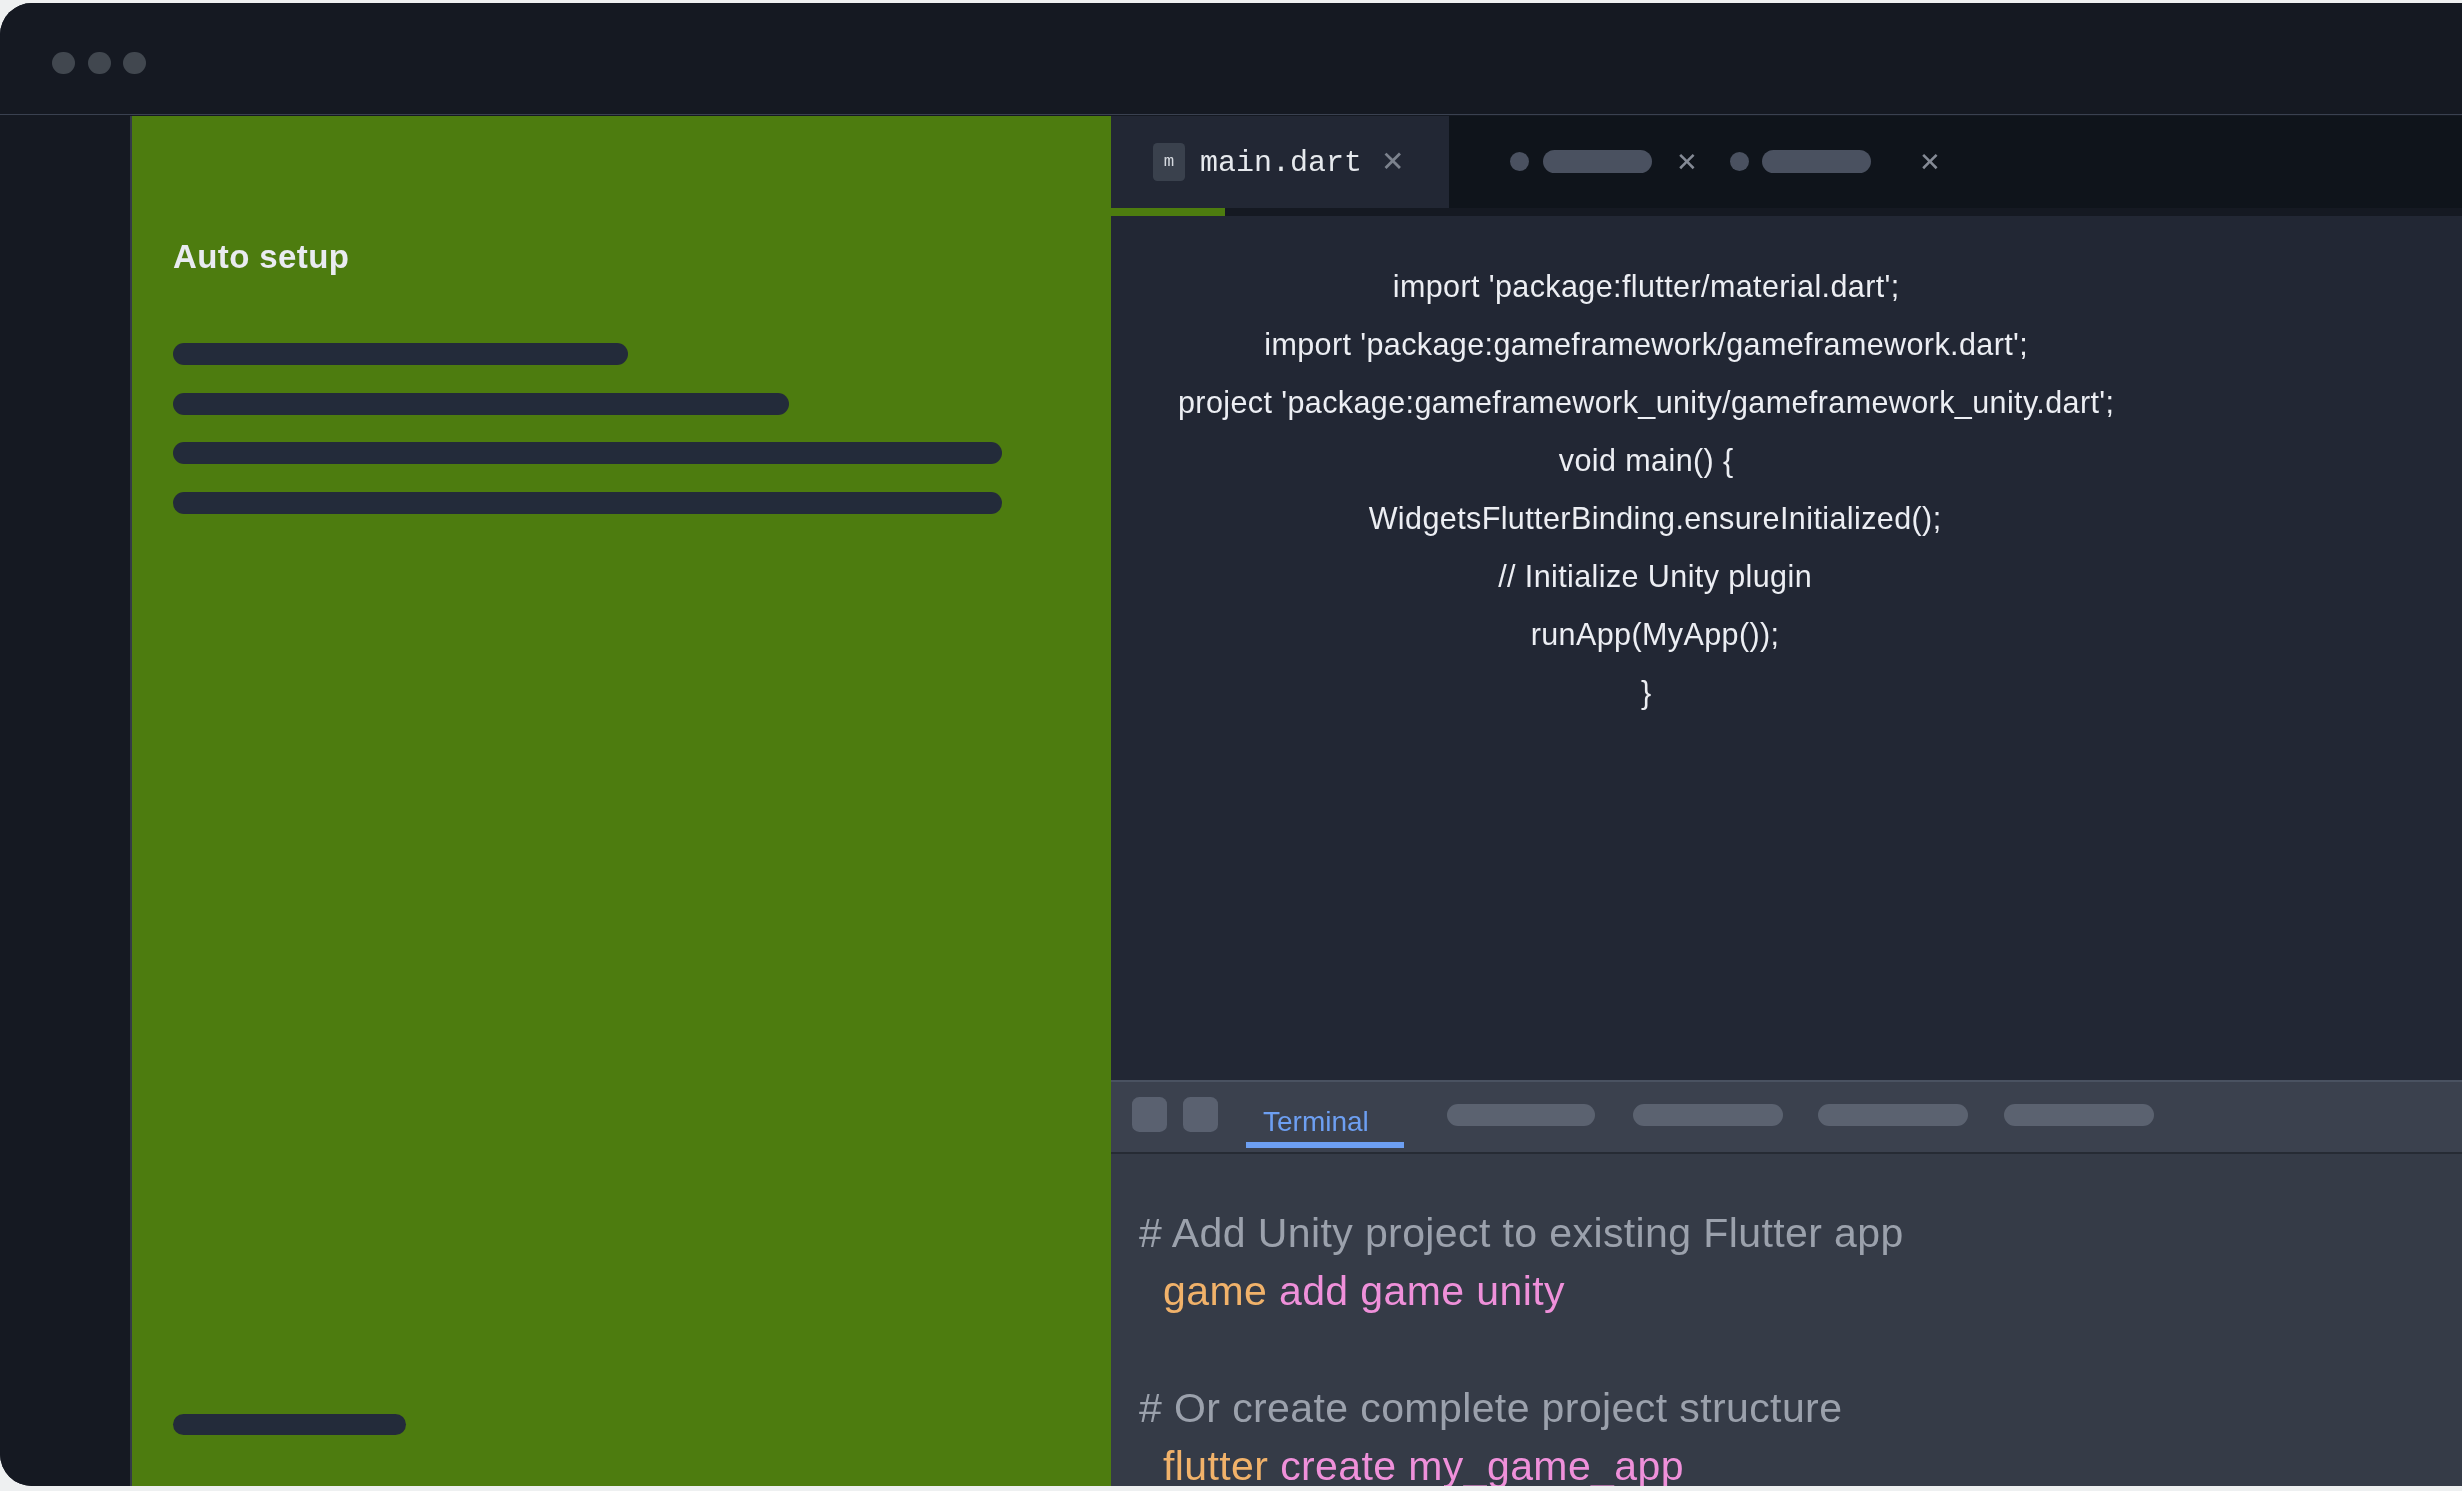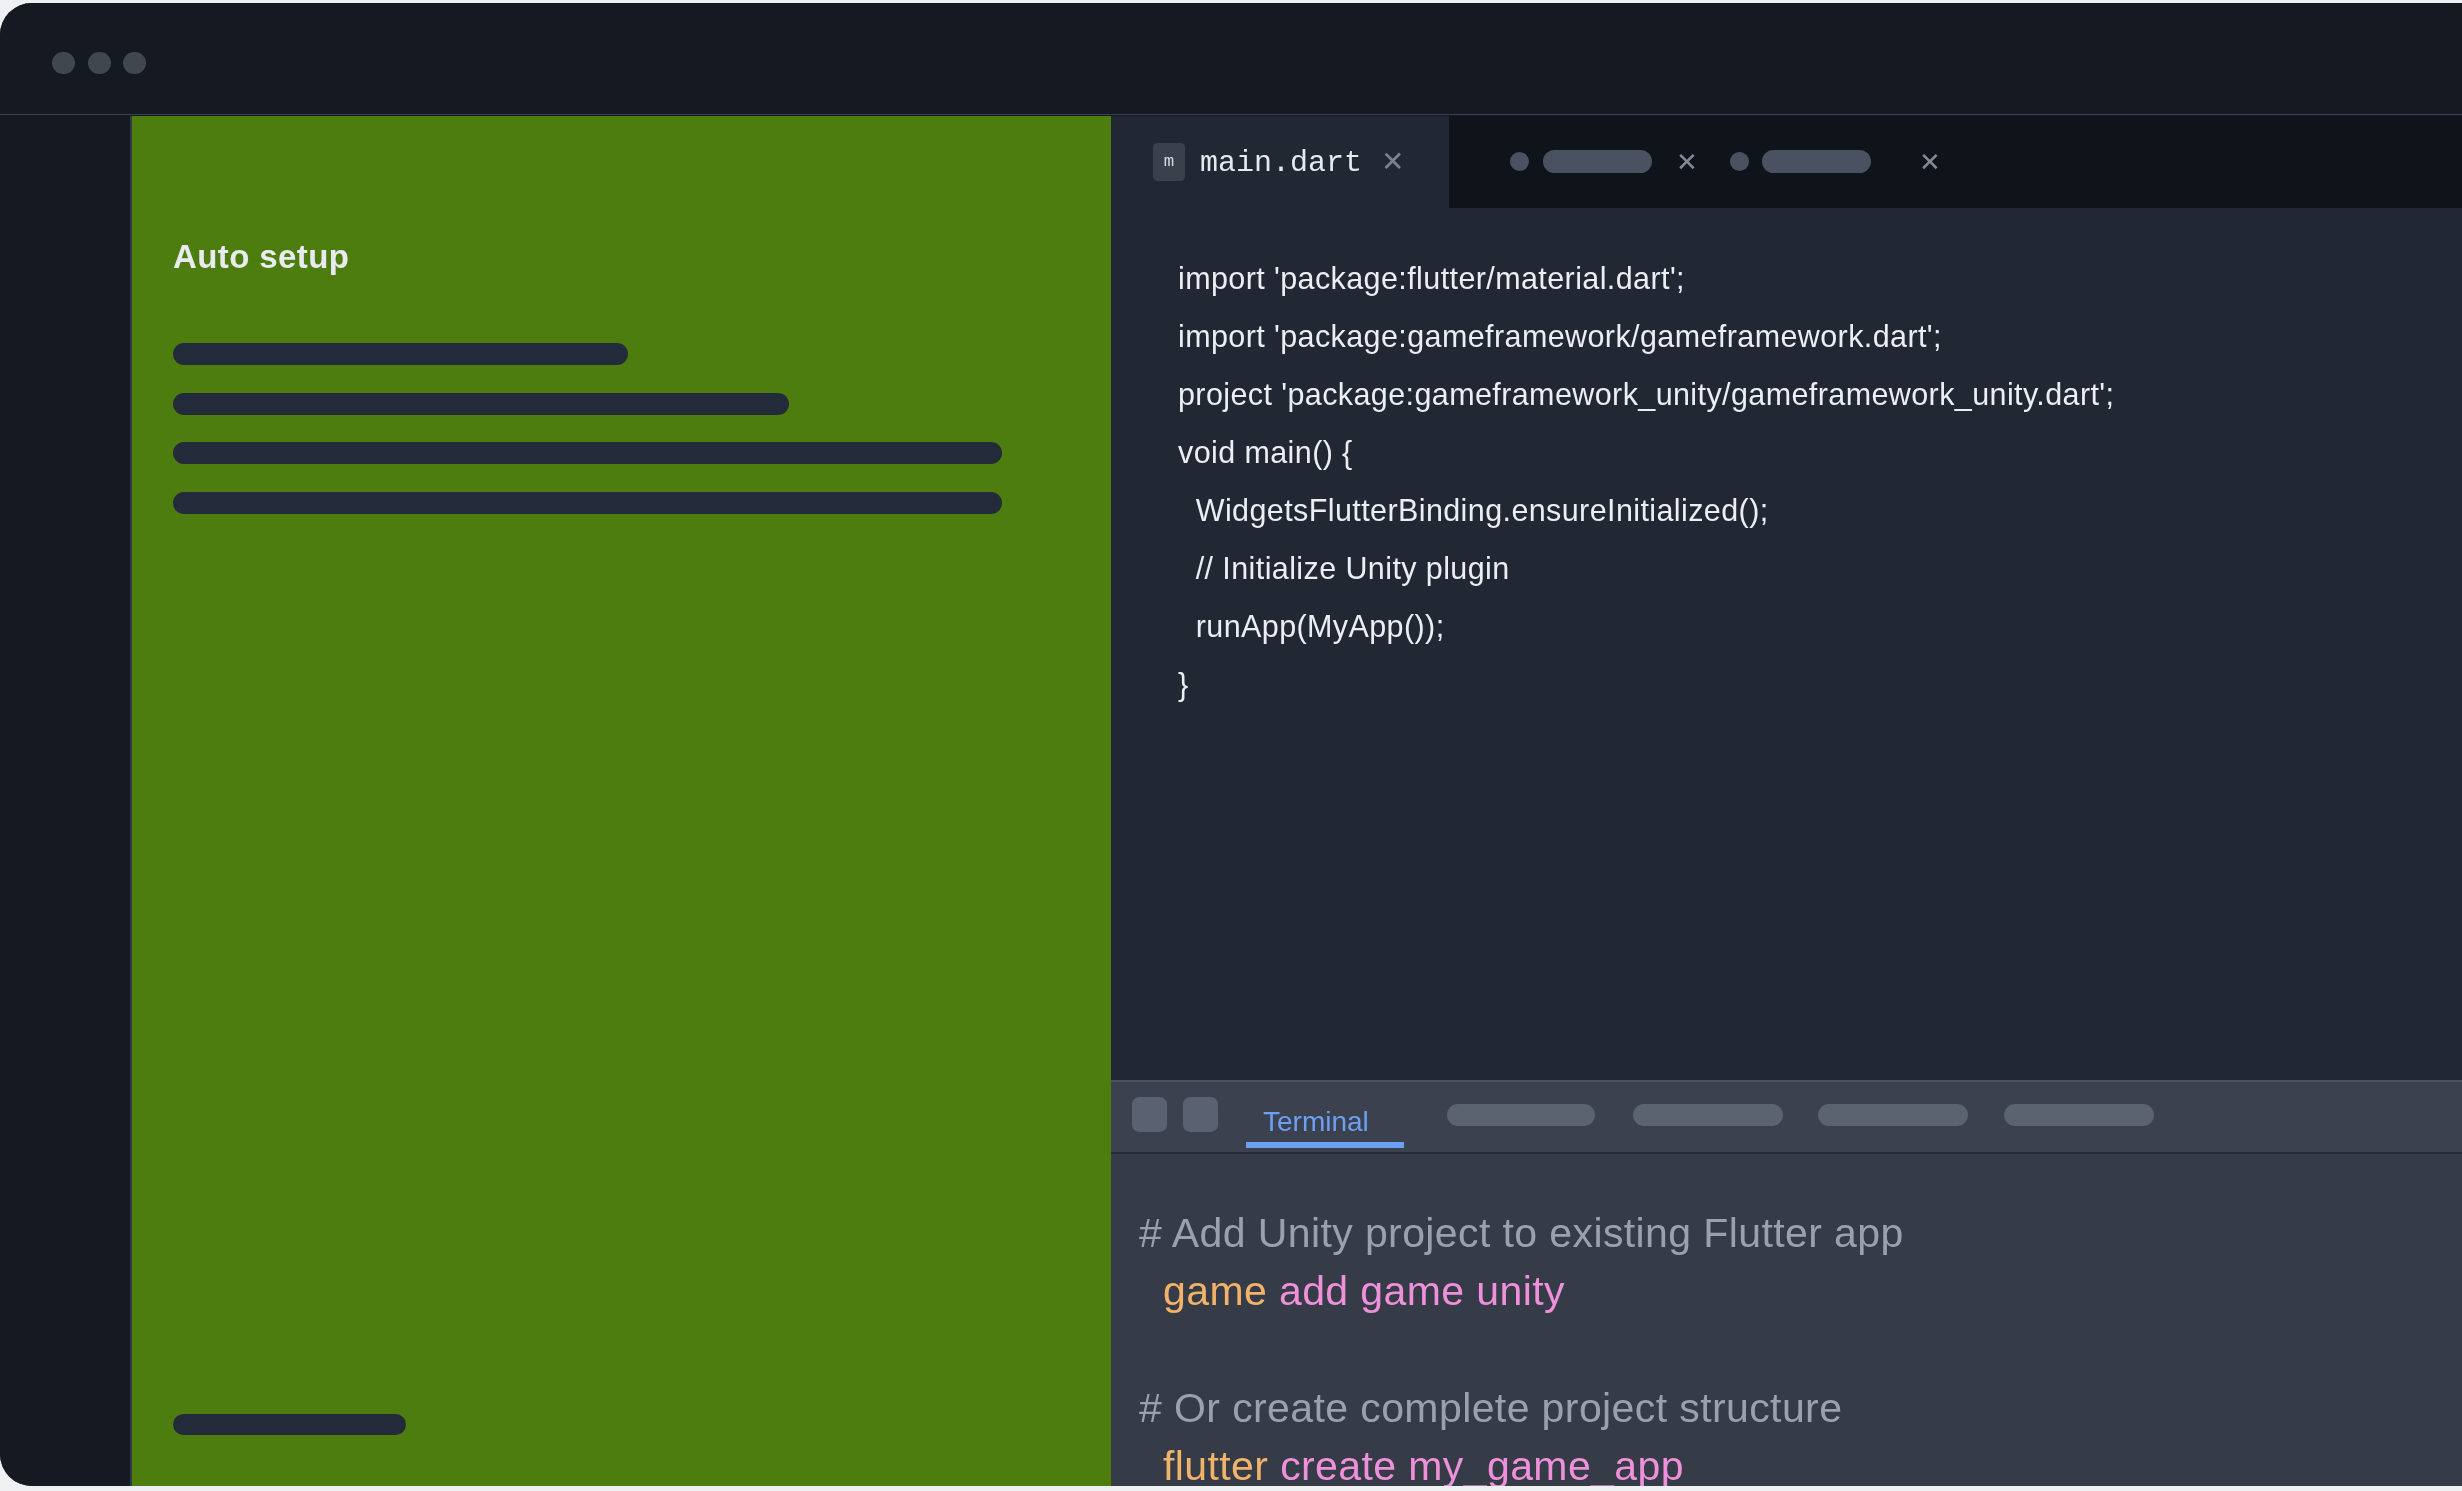--- a/index.html
+++ b/index.html
@@ -46,21 +46,21 @@
     font-family:"Liberation Mono",monospace;font-size:17.4px;color:#d5d9df;}
   .tab-title{left:89px;top:30px;font-family:"Liberation Mono",monospace;font-size:30px;color:#e6e9ed;}
   .tab-close{font-size:28px;color:#7c828d;top:28px;line-height:35px;cursor:default;}
   .tab-active .tab-close{left:270px;}
   .ghost-dot{width:19px;height:19px;border-radius:50%;background:#4a5160;top:36px;}
   .ghost-pill{width:109px;height:23px;border-radius:11.6px;background:#4a5160;top:34px;}
   .ghost-close{position:absolute;font-size:26px;color:#848a95;top:29px;line-height:35px;}
   .g1-dot{left:399px;} .g1-pill{left:432px;} .g1-close{left:565px;}
   .g2-dot{left:619px;} .g2-pill{left:651px;} .g2-close{left:808px;}
 
-  .code-area{left:0;top:92px;right:0;height:1064px;background:#222734;}
+  .code-area{left:0;top:100px;right:0;height:1064px;background:#222734;text-align:center;}
   .code-block{left:67px;top:41px;}
   .code-line{font-size:30.5px;line-height:58px;color:#eceef3;white-space:pre;letter-spacing:0.4px;}
 
   
   .term-top-border{left:0;right:0;top:964px;height:2.2px;background:#4a5261;}
   .term-bar{left:0;right:0;top:966px;height:70px;background:#3b414e;}
   .term-sq{width:35px;height:35px;border-radius:7.3px;background:#5a6170;top:15.3px;}
   .sq1{left:21px;} .sq2{left:72px;}
   .term-tab-label{left:152px;top:24px;font-size:28px;color:#6d9ff2;}
   .term-underline{left:135px;top:60px;width:158px;height:5.8px;background:#6d9ff2;}

